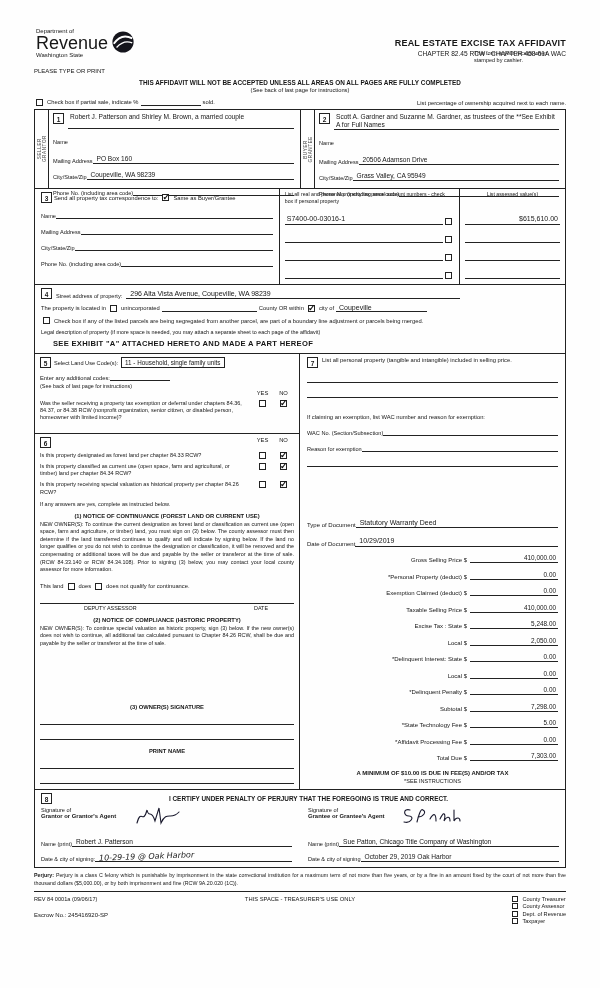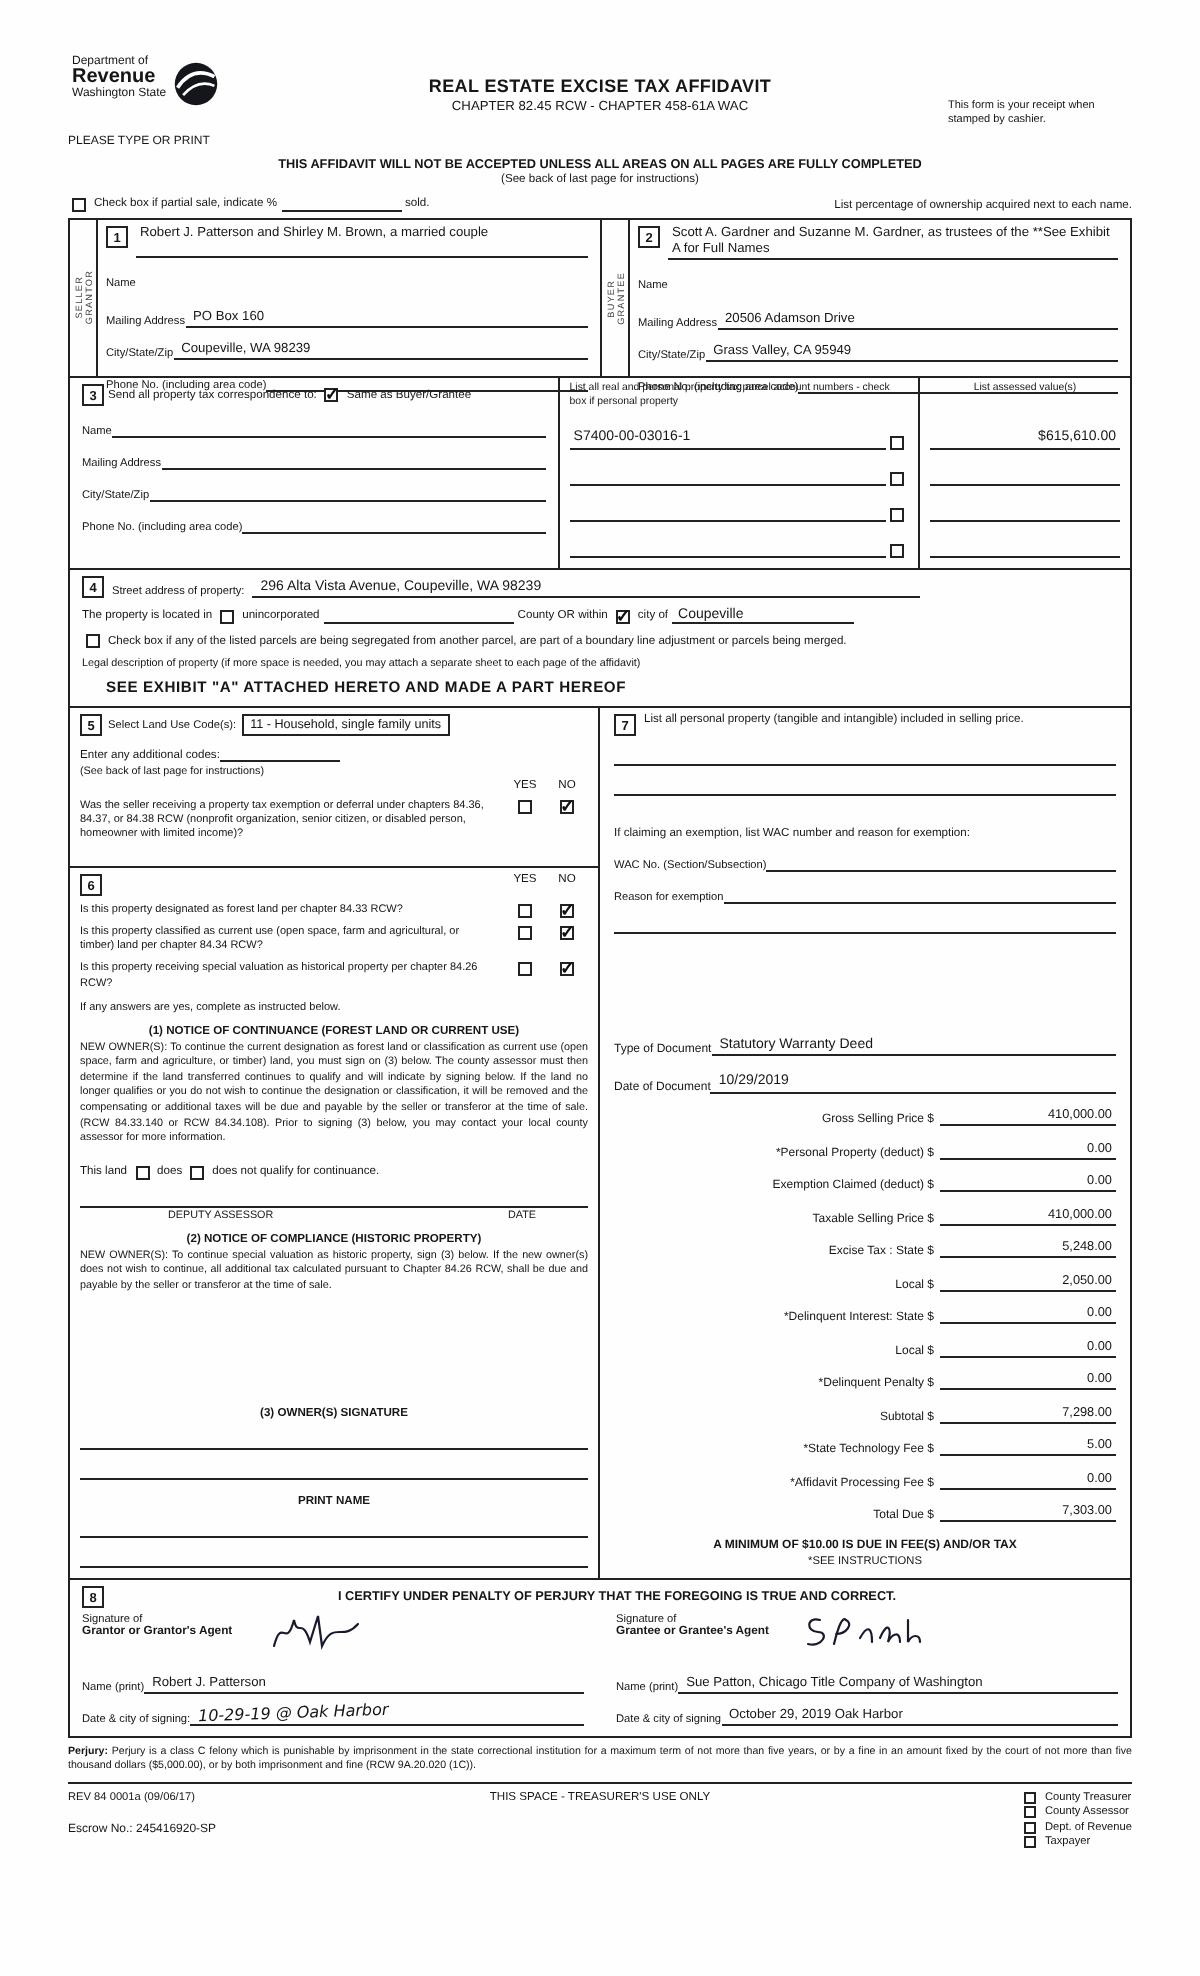--- a/index.html
+++ b/index.html
@@ -3,24 +3,24 @@
 <meta charset="utf-8">
 <style>
   html,body{margin:0;padding:0}
   body{width:600px;height:988px;background:#ffffff;font-family:"Liberation Sans",sans-serif;color:#161616;-webkit-font-smoothing:antialiased}
   .page{width:600px;height:988px;padding:26px 34px 6px;box-sizing:border-box;position:relative;overflow:hidden;background:#fefefe}
 
   
   .hdr{position:relative;height:52px}
   .logo{position:absolute;left:2px;top:2px;display:flex;align-items:flex-start;gap:3px}
   .l-dept{font-size:6px}
-  .l-rev{font-size:10px;font-weight:bold;line-height:1}
+  .l-rev{font-size:18px;font-weight:normal;line-height:1}
   .l-wa{font-size:6px}
   .logo-mark{margin-top:2px}
-  .titleblk{text-align:center;padding-top:12px}
+  .titleblk{text-align:right;padding-top:12px}
   .title{font-size:9px;font-weight:bold;letter-spacing:.2px}
   .subtitle{font-size:6.6px;margin-top:2px}
   .receipt{position:absolute;right:0;top:24px;width:92px;font-size:5.5px;line-height:1.3}
   .typeprint{position:absolute;left:0;top:42px;font-size:6px}
   .warn{text-align:center;font-size:6.4px;font-weight:bold;margin-top:1px}
   .warnsub{text-align:center;font-size:5.8px;margin-top:1px}
   .partial{display:flex;justify-content:space-between;align-items:flex-end;font-size:5.8px;margin-top:5px}
   .p-left{display:flex;align-items:center;gap:2px}
 
   

